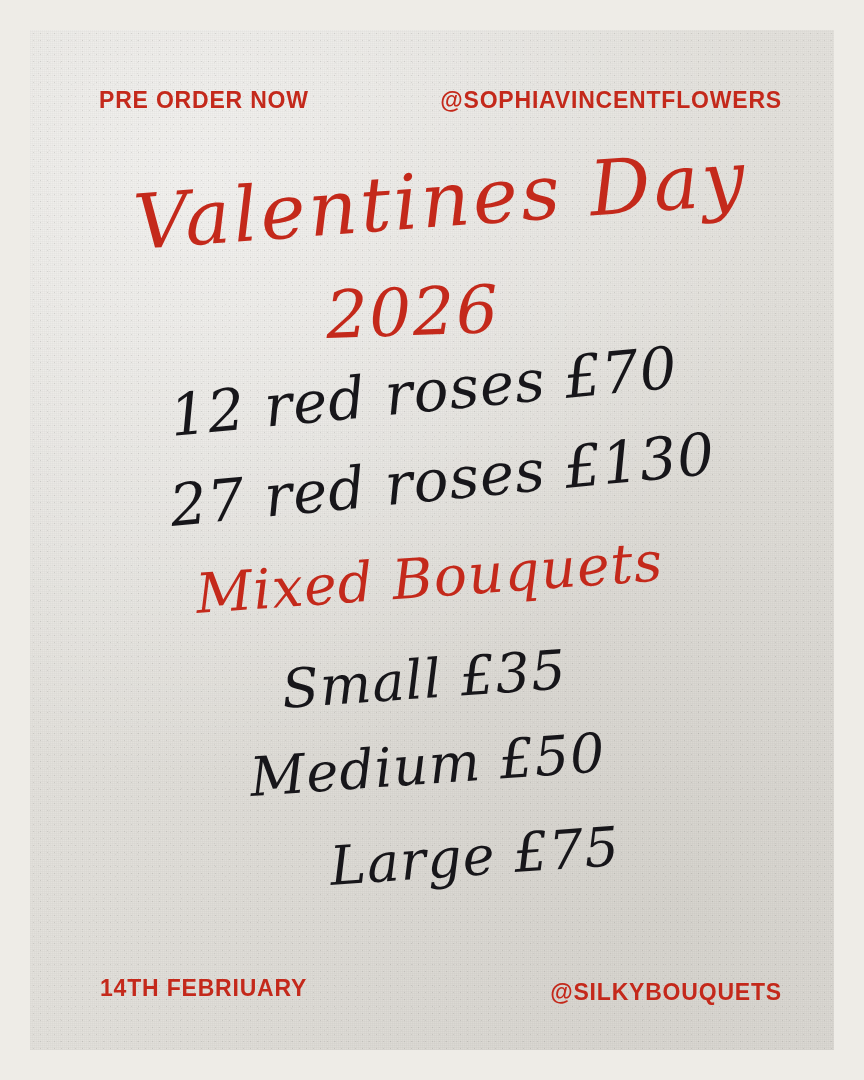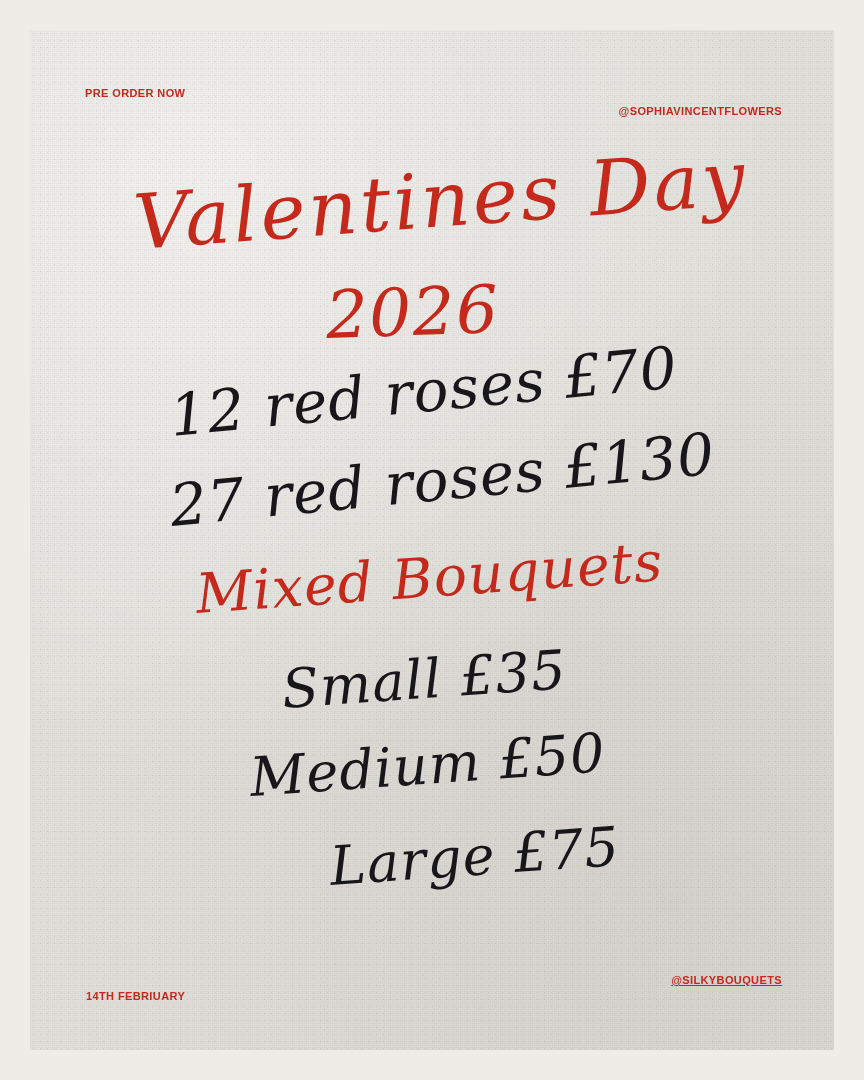--- a/index.html
+++ b/index.html
@@ -45,30 +45,31 @@
     opacity: 0.35;
     background-image:
       radial-gradient(rgba(90,88,84,0.45) 0.6px, transparent 0.7px),
       radial-gradient(rgba(120,118,112,0.3) 0.5px, transparent 0.6px);
     background-size: 7px 7px, 11px 11px;
     background-position: 0 0, 3px 5px;
   }
 
   .corner-label {
     position: absolute;
-    font-size: 11px;
+    font-size: 23px;
     font-weight: 700;
     letter-spacing: 0.035em;
     color: #c4291b;
     white-space: nowrap;
+    margin-left: 14px;
   }
   #pre-order { left: 55px; top: 57px; }
-  #handle-top { right: 52px; top: 75px; text-align: right; }
+  #handle-top { right: 52px; top: 57px; text-align: right; }
   #date-bottom { left: 56px; bottom: 48px; }
-  #handle-bottom { right: 52px; bottom: 64px; text-decoration: underline; }
+  #handle-bottom { right: 52px; bottom: 44px; }
 
   .script {
     position: absolute;
     font-family: "DejaVu Serif", serif;
     font-style: italic;
     white-space: nowrap;
     font-weight: 400;
   }
   .red { color: #c4291b; }
   .black { color: #17161a; }

